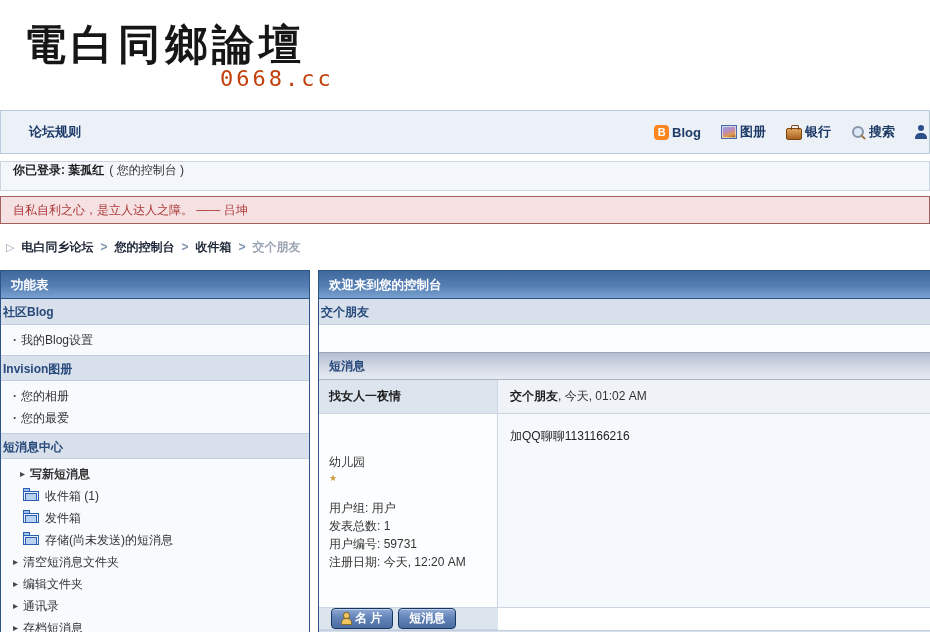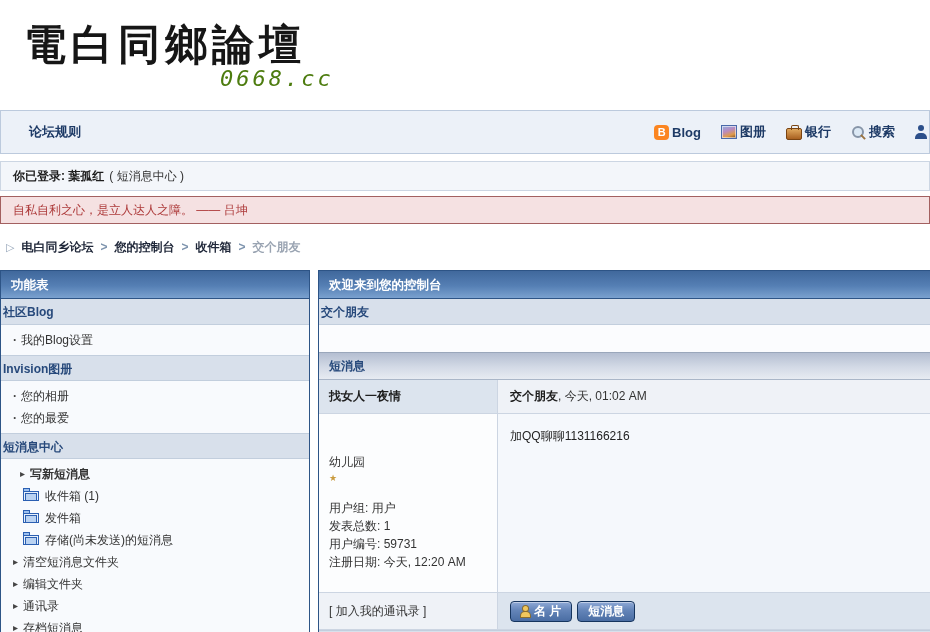--- a/index.html
+++ b/index.html
@@ -6,22 +6,22 @@
   html,body { background:#fff; }
   #page {
     position:relative; width:930px; height:632px; overflow:hidden;
     background:#fff; font-family:"Liberation Sans","DejaVu Sans",sans-serif;
     font-size:12px; color:#333;
   }
   
   .logo-area { height:110px; padding:20px 0 0 24px; }
   .logo-title { font-family:"DejaVu Serif",serif; font-weight:bold; font-size:42px;
     color:#161616; letter-spacing:5px; line-height:50px; }
-  .logo-domain { font-family:"DejaVu Sans Mono",monospace; font-size:22px; color:#4d7c0f;
-    letter-spacing:3px; margin:-4px 0 0 196px;font-style:italic; }
+  .logo-domain { font-family:"DejaVu Sans Mono",monospace; font-size:22px; color:#c2410c;
+    letter-spacing:3px; margin:-4px 0 0 196px; }
   
   .navbar { height:44px; background:#ecf1f8; border:1px solid #bccadd;
     display:flex; align-items:center; padding:0 10px 0 28px; }
   .nav-rules { font-weight:bold; font-size:13px; color:#1d3a66; cursor:pointer; }
   .nav-right { margin-left:auto; display:flex; align-items:center; gap:20px; }
   .nav-link { display:flex; align-items:center; gap:3px; font-weight:bold;
     font-size:13px; color:#1d3a66; cursor:pointer; white-space:nowrap; }
   .ic-blog { width:15px; height:15px; background:#fb8521; border-radius:4px;
     color:#fff; font-weight:bold; font-size:11px; line-height:15px; text-align:center; }
   .ic-album { width:16px; height:14px; border:1px solid #4a6aaa;
@@ -37,21 +37,21 @@
   .ic-search::after { content:""; position:absolute; width:6px; height:2px; background:#9b7440;
     transform:rotate(45deg); top:11px; left:9px; }
   .ic-member { width:13px; height:14px; position:relative; }
   .ic-member::before { content:""; position:absolute; top:0; left:3px; width:6px; height:6px;
     background:#2c4f8a; border-radius:50%; }
   .ic-member::after { content:""; position:absolute; bottom:0; left:0; width:12px; height:6px;
     background:#2c4f8a; border-radius:5px 5px 0 0; }
   .nav-partial { margin-right:-9px; }
   
   .login-bar { margin-top:7px; height:30px; background:#f3f6fa; border:1px solid #ccd6e3;
-    display:flex; align-items:center; padding:0 12px; }
+    display:flex; padding:0 12px; }
   .login-strong { font-weight:bold; color:#1e1e1e; }
   .login-logout { margin-left:5px; color:#333; cursor:pointer; }
   .quote-bar { margin-top:5px; height:28px; background:#f5e1e2; border:1px solid #a36060;
     display:flex; align-items:center; padding:0 12px; color:#ad3a3a; }
   
   .breadcrumb { height:46px; display:flex; align-items:center; padding:0 6px; }
   .bc-lead { color:#8fa0b5; font-size:11px; margin-right:7px; }
   .bc-link { font-weight:bold; color:#20283a; cursor:pointer; }
   .bc-sep { color:#7d93ad; margin:0 7px; font-weight:bold; }
   .bc-current { color:#9aa4b2; font-weight:bold; }
@@ -137,21 +137,21 @@
         <span>搜索</span>
       </span>
       <span class="nav-link nav-partial">
         <span class="ic-member"></span>
       </span>
     </div>
   </div>
 
   <div class="login-bar">
     <span class="login-strong">你已登录: 葉孤红</span>
-    <span class="login-logout">( 短消息中心 )</span>
+    <span class="login-logout">( 您的控制台 )</span>
   </div>
 
   <div class="quote-bar">
     <span>自私自利之心，是立人达人之障。 —— 吕坤</span>
   </div>
 
   <div class="breadcrumb">
     <span class="bc-lead">▷</span>
     <span class="bc-link">电白同乡论坛</span>
     <span class="bc-sep">&gt;</span>
@@ -248,23 +248,20 @@
           <div class="sender-star">★</div>
           <div class="sender-info">
             <div>用户组: 用户</div>
             <div>发表总数: 1</div>
             <div>用户编号: 59731</div>
             <div>注册日期: 今天, 12:20 AM</div>
           </div>
         </div>
         <div class="cell body-right">加QQ聊聊1131166216</div>
 
-        <div class="cell left bottom-left">
-          <span class="add-contact">[ 加入我的通讯录 ]</span>
-        </div>
         <div class="cell bottom-right">
           <span class="btn">
             <span class="btn-person"></span>
             <span>名 片</span>
           </span>
           <span class="btn">
             <span>短消息</span>
           </span>
         </div>
       </div>

